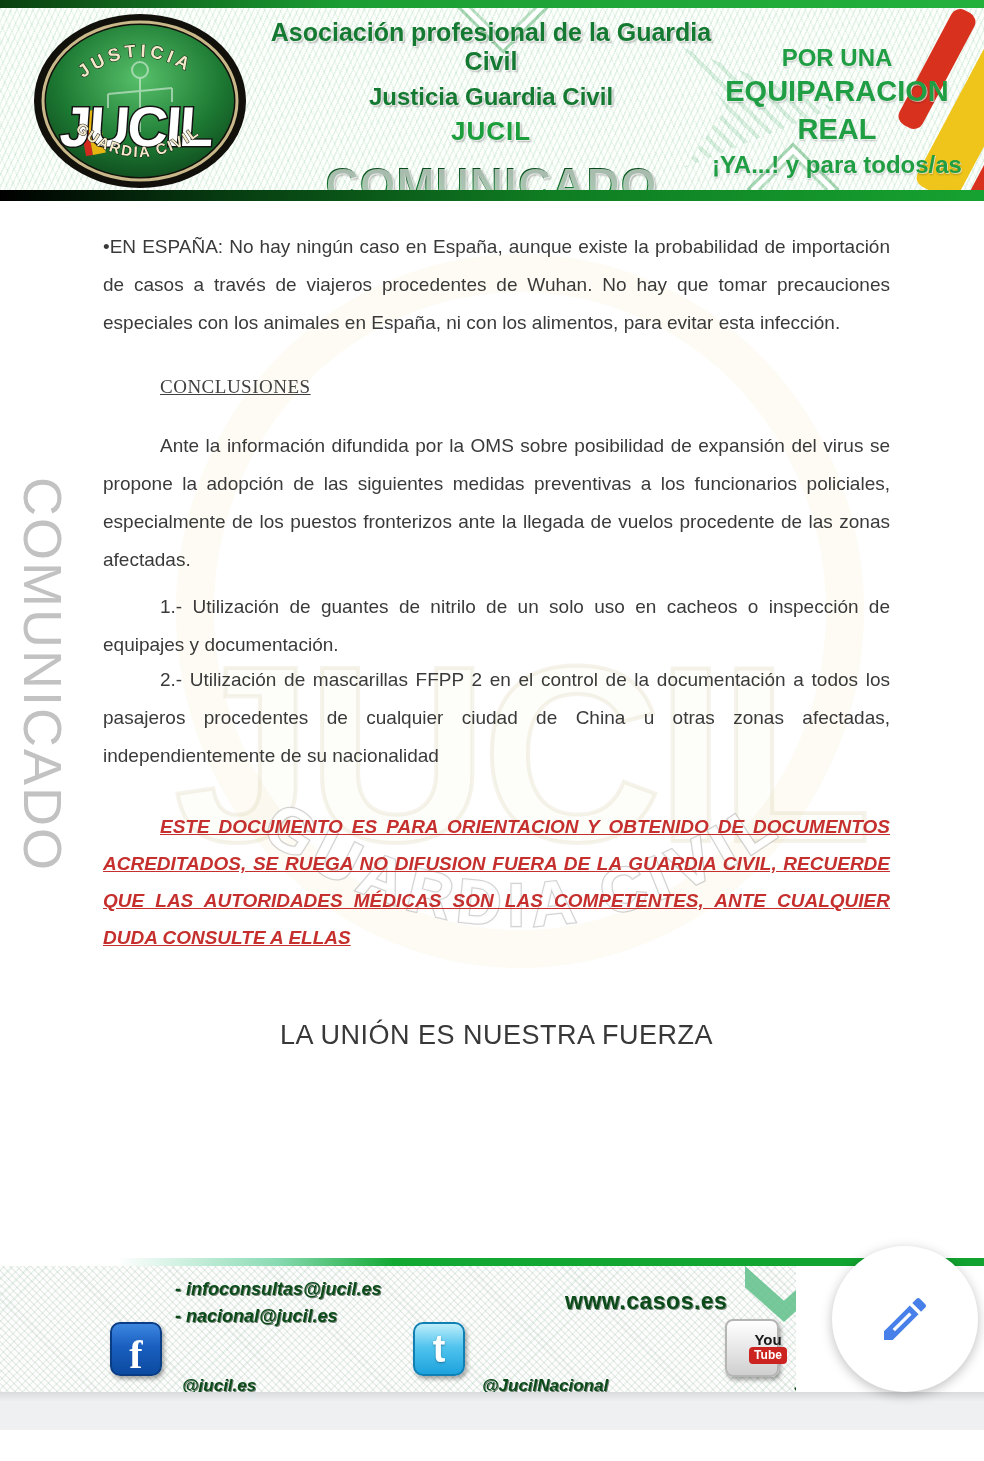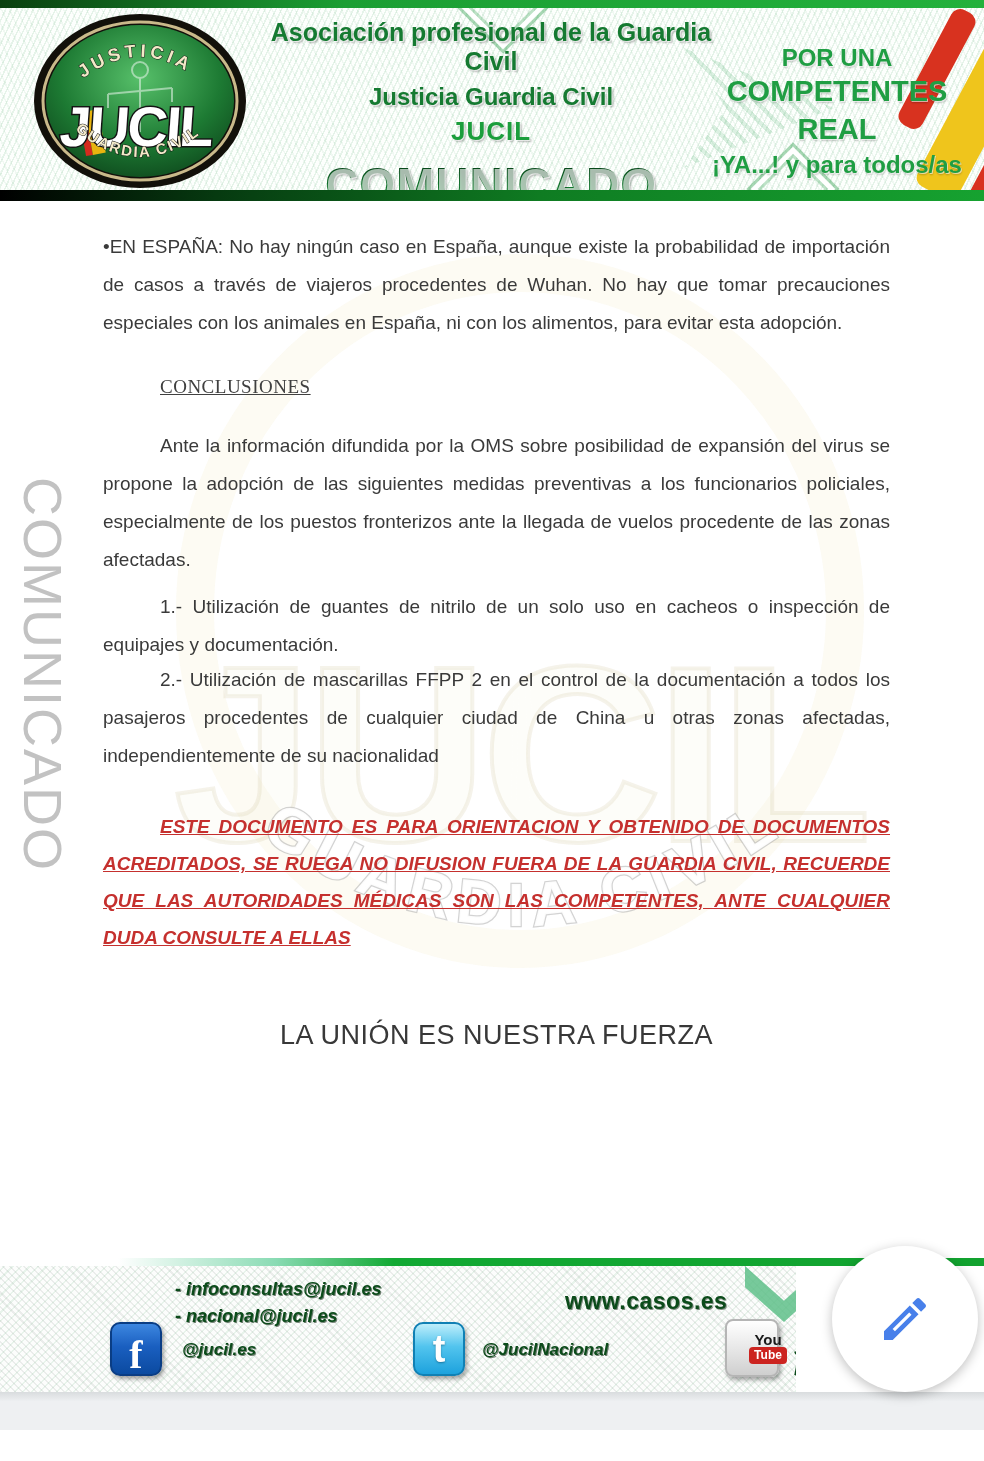--- a/index.html
+++ b/index.html
@@ -78,21 +78,21 @@
       repeating-linear-gradient(45deg, rgba(110,120,115,0.12) 0 1.5px, transparent 1.5px 5px),
       repeating-linear-gradient(-45deg, rgba(60,160,90,0.10) 0 1.5px, transparent 1.5px 6px);
     background-color:#fcfdfc; }
   .footer-chevron { position:absolute; left:745px; top:0; width:78px; height:56px; background:#5fc08a;
     clip-path:polygon(0 0,50% 62%,100% 0,100% 38%,50% 100%,0 38%); opacity:.85; }
   .emails { position:absolute; left:175px; top:10px; font-size:18px; font-weight:700; color:#0b4b1a;
     line-height:27px; text-shadow:1px 1px 0 rgba(3,30,8,.55); font-style:italic; }
   .website { position:absolute; left:565px; top:22px; font-size:23px; font-weight:800; color:#0b4b1a;
     letter-spacing:.5px; text-shadow:1px 1px 0 rgba(3,30,8,.5); }
   .social-label { position:absolute; font-size:17px; font-weight:700; color:#0b4b1a; font-style:italic;
-    text-shadow:1px 1px 0 rgba(3,30,8,.55); }
+    text-shadow:1px 1px 0 rgba(3,30,8,.55);margin-top:36px; }
   .fb-label { left:182px; top:74px; }
   .tw-label { left:482px; top:74px; }
   .yt-label { left:794px; top:74px; }
   .icon-fb { position:absolute; left:110px; top:56px; width:52px; height:54px; border-radius:10px;
     background:linear-gradient(180deg,#3d87e0 0%,#1a5fc0 45%,#0b4aa0 100%); border:2px solid #0a3d84;
     color:#fff; font-weight:700; font-size:40px; font-family:"Liberation Serif", serif;
     display:flex; align-items:flex-end; justify-content:center; overflow:hidden;
     box-shadow:2px 3px 4px rgba(0,0,0,.35); }
   .icon-fb span { line-height:.92; }
   .icon-tw { position:absolute; left:413px; top:56px; width:52px; height:54px; border-radius:10px;
@@ -164,21 +164,21 @@
 
     <div class="header-center">
       <div class="org-line1">Asociación profesional de la Guardia Civil</div>
       <div class="org-line2">Justicia Guardia Civil</div>
       <div class="org-line3">JUCIL</div>
       <div class="header-title">COMUNICADO</div>
     </div>
 
     <div class="header-right">
       <div class="slogan-1">POR UNA</div>
-      <div class="slogan-2">COMPETENTES REAL</div>
+      <div class="slogan-2">EQUIPARACION REAL</div>
       <div class="slogan-3">¡YA...! y para todos/as</div>
     </div>
   </div>
   <div class="header-divider"></div>
 
   <div class="doc-body">
 
     <svg class="logo-watermark" viewBox="0 0 700 780" width="700" height="780">
       <ellipse cx="350" cy="370" rx="325" ry="338" fill="none" stroke="#f0e6c0" stroke-width="38" opacity=".22"></ellipse>
       <g stroke="#ffffff" stroke-width="5" opacity=".5" fill="none">
@@ -191,21 +191,21 @@
       <defs>
           <path id="wmArc" d="M 70 580 Q 350 790 630 580" fill="none"></path>
         </defs>
       <text font-size="62" font-weight="bold" letter-spacing="8" fill="rgba(255,255,255,0.95)" stroke="rgba(165,165,165,0.55)" stroke-width="2.5" paint-order="stroke">
         <textPath href="#wmArc" startOffset="4%">GUARDIA CIVIL</textPath>
       </text>
     </svg>
 
     <div class="vertical-watermark">COMUNICADO</div>
 
-    <p class="doc-text para1">•EN ESPAÑA: No hay ningún caso en España, aunque existe la probabilidad de importación de casos a través de viajeros procedentes de Wuhan. No hay que tomar precauciones especiales con los animales en España, ni con los alimentos, para evitar esta adopción.</p>
+    <p class="doc-text para1">•EN ESPAÑA: No hay ningún caso en España, aunque existe la probabilidad de importación de casos a través de viajeros procedentes de Wuhan. No hay que tomar precauciones especiales con los animales en España, ni con los alimentos, para evitar esta infección.</p>
     <div class="heading">CONCLUSIONES</div>
     <p class="doc-text para2">Ante la información difundida por la OMS sobre posibilidad de expansión del virus se propone la adopción de las siguientes medidas preventivas a los funcionarios policiales, especialmente de los puestos fronterizos ante la llegada de vuelos procedente de las zonas afectadas.</p>
     <p class="doc-text item1">1.- Utilización de guantes de nitrilo de un solo uso en cacheos o inspección de equipajes y documentación.</p>
     <p class="doc-text item2">2.- Utilización de mascarillas FFPP 2 en el control de la documentación a todos los pasajeros procedentes de cualquier ciudad de China u otras zonas afectadas, independientemente de su nacionalidad</p>
     <p class="doc-text notice">ESTE DOCUMENTO ES PARA ORIENTACION Y OBTENIDO DE DOCUMENTOS ACREDITADOS, SE RUEGA NO DIFUSION FUERA DE LA GUARDIA CIVIL, RECUERDE QUE LAS AUTORIDADES MÉDICAS SON LAS COMPETENTES, ANTE CUALQUIER DUDA CONSULTE A ELLAS</p>
     <div class="motto">LA UNIÓN ES NUESTRA FUERZA</div>
   </div>
 
   <div class="footer-top-bar"></div>
   <div class="footer">

